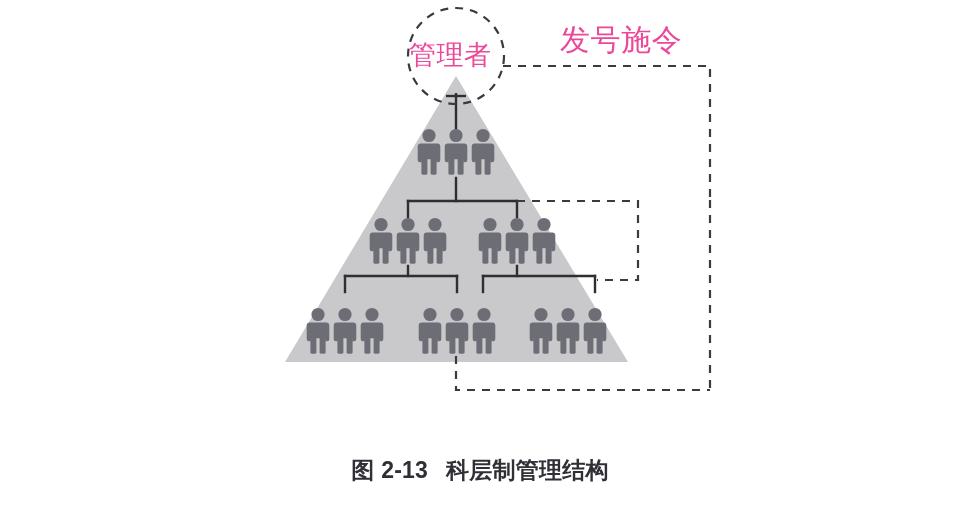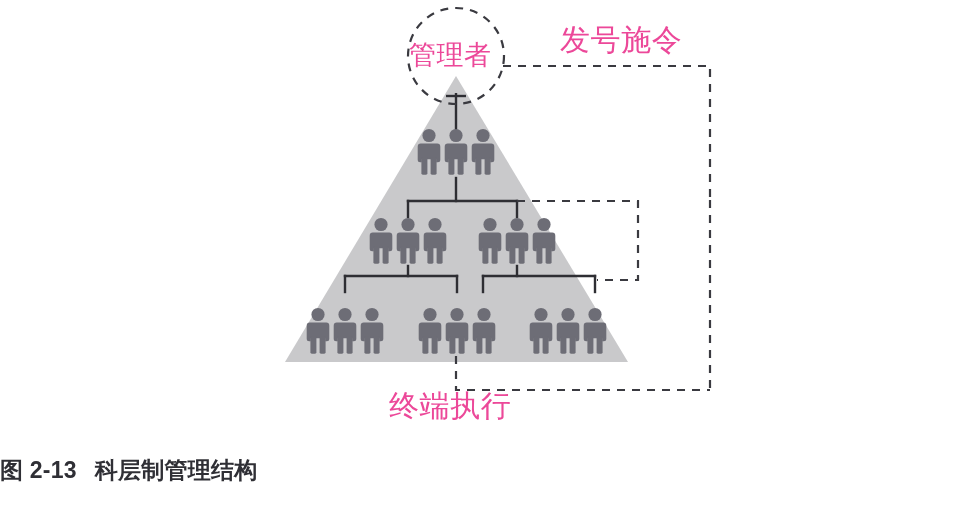--- a/index.html
+++ b/index.html
@@ -60,20 +60,21 @@
     left: 409px;
     top: 40px;
     font-size: 27px;
     line-height: 31px;
   }
   #figure-caption {
     position: absolute;
     left: 0;
     top: 455px;
     width: 960px;
+    text-align: center;
     font-family: "Liberation Sans", "DejaVu Sans", sans-serif;
     font-weight: bold;
     font-size: 23px;
     color: #2f2f35;
     letter-spacing: 0.01em;
   }
   #figure-caption .cap-num { margin-right: 18px; }
 </style>
 </head>
 <body>
@@ -152,19 +153,18 @@
     <path d="M 710 200 V 390" fill="none" stroke="#3a3a40" stroke-width="2.2" stroke-dasharray="8 7"></path>
 
     <path d="M 456 356 V 390 H 710" fill="none" stroke="#3a3a40" stroke-width="2.2" stroke-dasharray="8 7"></path>
   </svg>
 
   <div class="lbl" id="label-manager">管理者</div>
 
   <div class="lbl" id="label-command">发号施令</div>
 
 
-  <div class="lbl" id="label-execute">终端执行</div>
 
   <div id="figure-caption">
     <span class="cap-num">图 2-13</span><span class="cap-title">科层制管理结构</span>
   </div>
 
 </div>
 
 </body></html>

